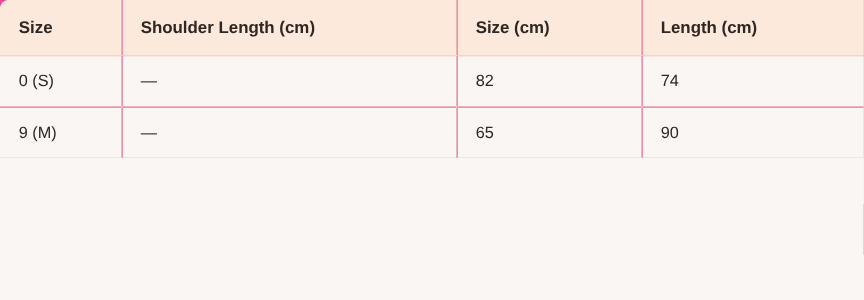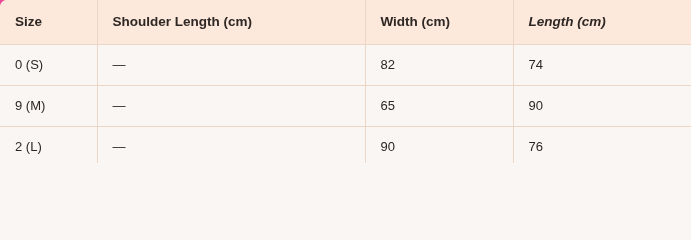--- a/index.html
+++ b/index.html
@@ -49,21 +49,20 @@
     height: 44px;
     line-height: 44px;
     border-right: 1px solid #ecd6c6;
     border-bottom: 1px solid #ecd6c6;
     white-space: nowrap;
     overflow: hidden;
     box-sizing: border-box;
   }
   thead th.last-col {
     border-right: none;
-    font-style: italic;
   }
   thead th.first-col {
     border-top-left-radius: 7px;
   }
 
   tbody tr.body-row {
     height: 40px;
     background: #faf6f3;
   }
 
@@ -102,38 +101,32 @@
     <colgroup>
       <col class="col-size">
       <col class="col-shoulder">
       <col class="col-bust">
       <col class="col-length">
     </colgroup>
     <thead>
       <tr class="header-row">
         <th class="first-col">Size</th>
         <th>Shoulder Length (cm)</th>
-        <th>Width (cm)</th>
+        <th>Size (cm)</th>
         <th class="last-col">Length (cm)</th>
       </tr>
     </thead>
     <tbody>
       <tr class="body-row">
         <td>0 (S)</td>
         <td class="dash-cell">—</td>
         <td>82</td>
         <td class="last-col">74</td>
       </tr>
       <tr class="body-row">
         <td>9 (M)</td>
         <td class="dash-cell">—</td>
         <td>65</td>
         <td class="last-col">90</td>
       </tr>
-      <tr class="body-row">
-        <td>2 (L)</td>
-        <td class="dash-cell">—</td>
-        <td>90</td>
-        <td class="last-col">76</td>
-      </tr>
     </tbody>
   </table>
 </div>
 
 </body></html>

